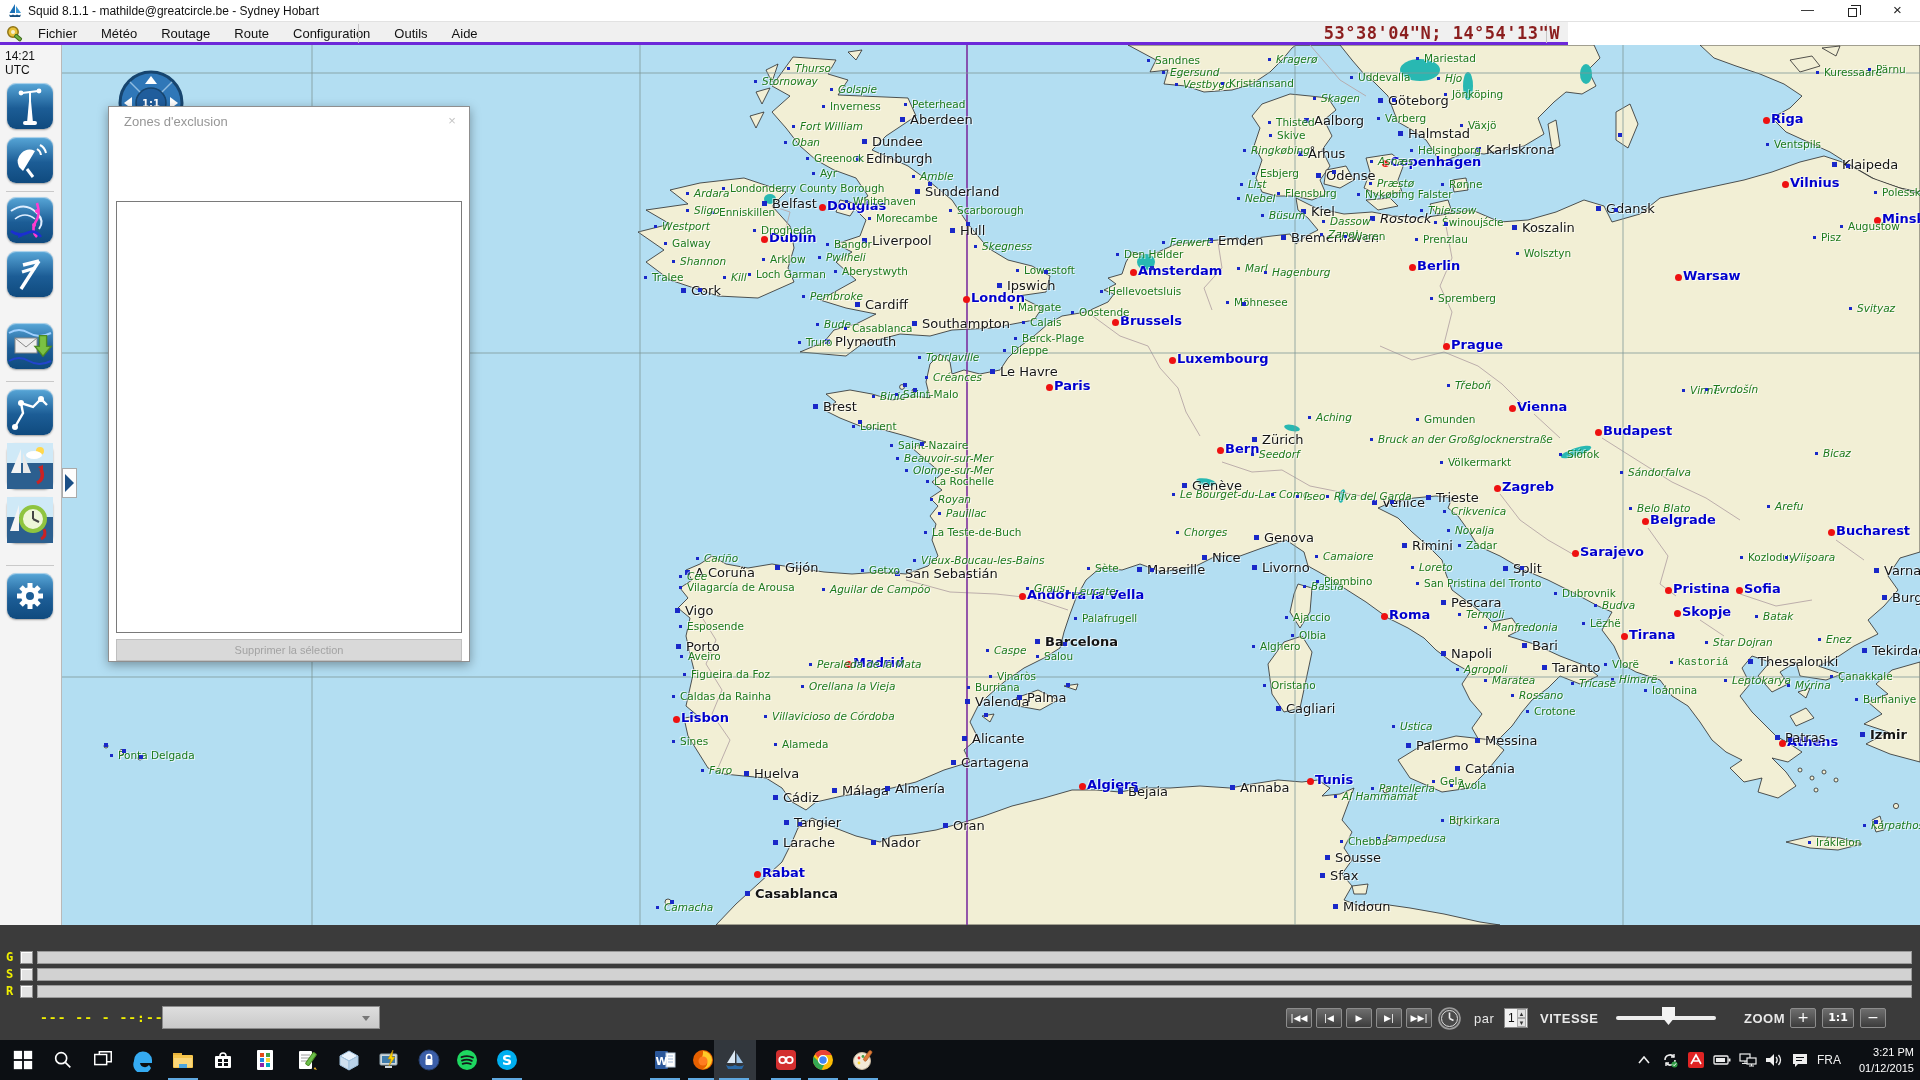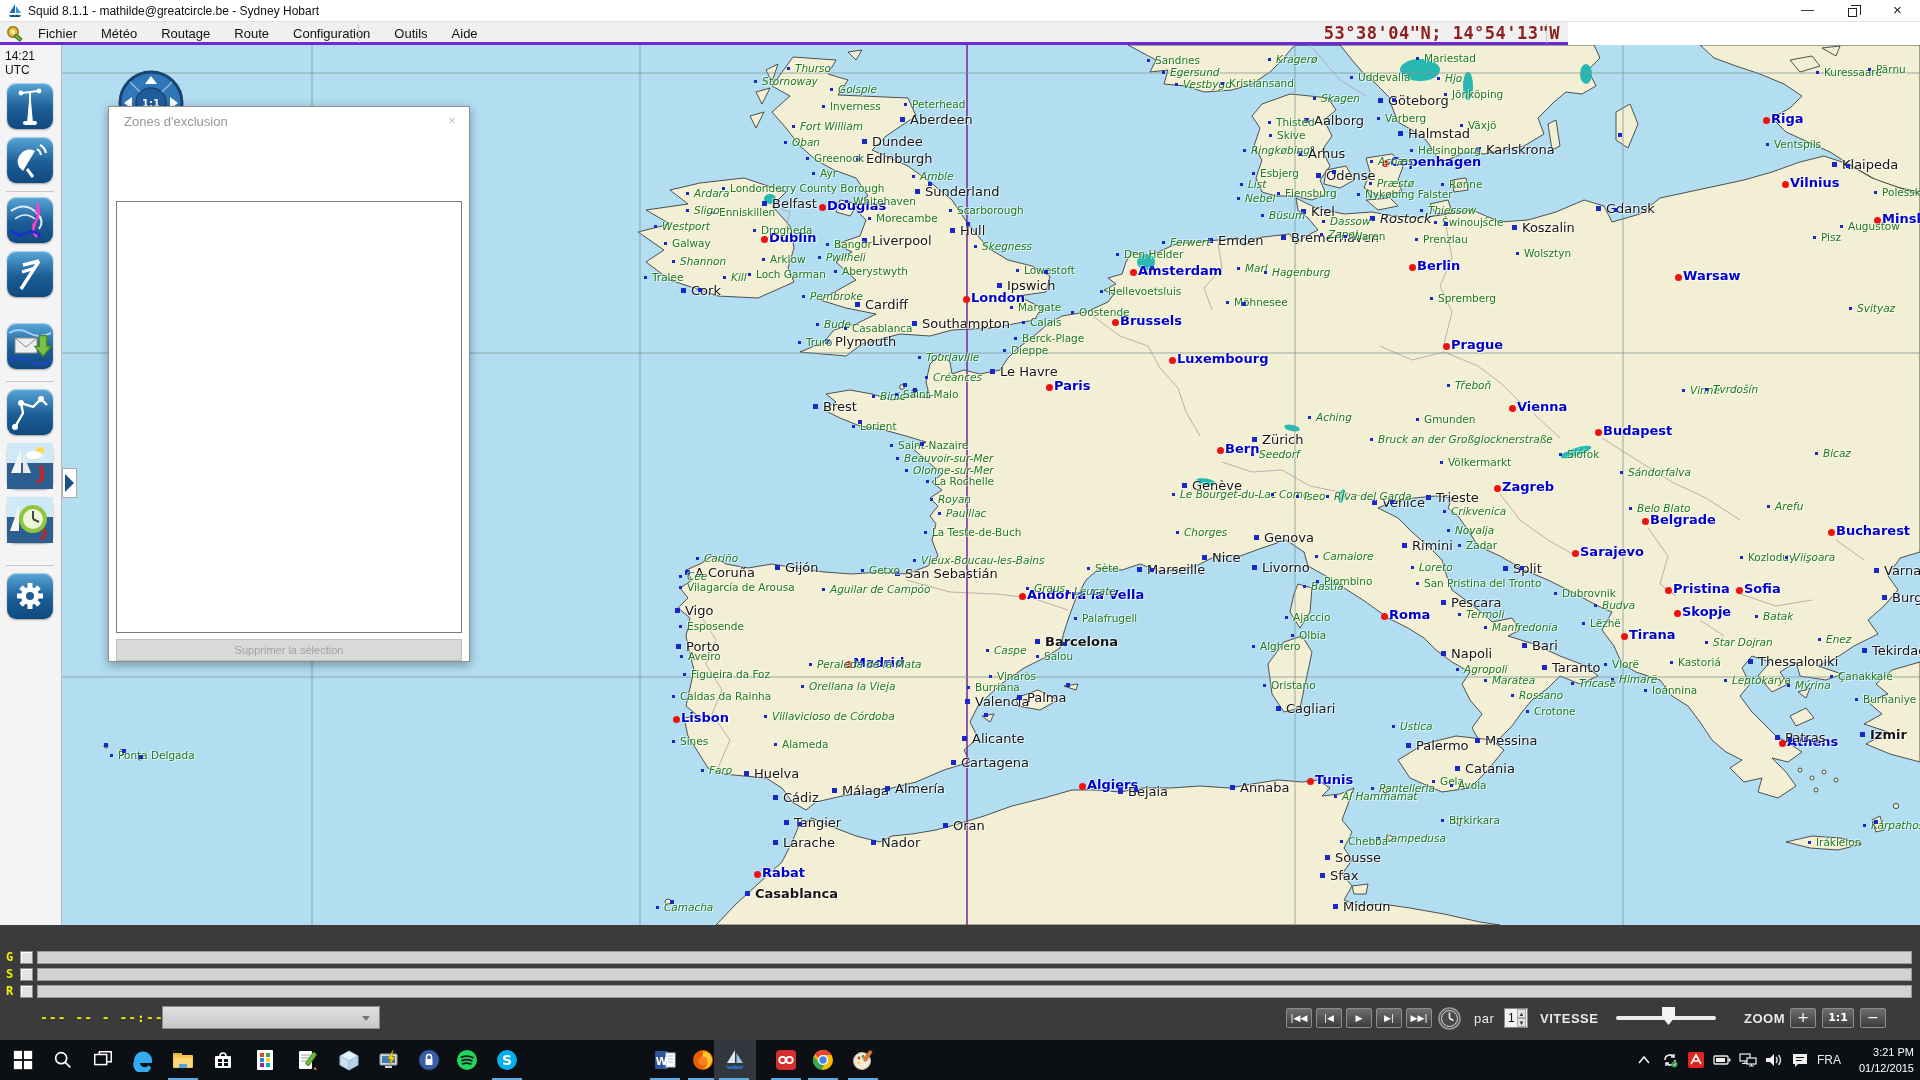--- a/index.html
+++ b/index.html
@@ -821,21 +821,21 @@
         <span class="lbl town it" style="left: 1670px; top: 629px;">Leptokarya</span>
         <div class="dot blue" style="left: 1724.5px; top: 638.5px; width: 3px; height: 3px;"></div>
         <span class="lbl town it" style="left: 1733px; top: 634px;">Mýrina</span>
         <div class="dot blue" style="left: 1548.5px; top: 632.5px; width: 3px; height: 3px;"></div>
         <span class="lbl town it" style="left: 1557px; top: 628px;">Himarë</span>
         <div class="dot blue" style="left: 1541.5px; top: 617.5px; width: 3px; height: 3px;"></div>
         <span class="lbl town" style="left: 1550px; top: 613px;">Vlorë</span>
         <div class="dot blue" style="left: 1519.5px; top: 576.5px; width: 3px; height: 3px;"></div>
         <span class="lbl town" style="left: 1528px; top: 572px;">Lëzhë</span>
         <div class="dot blue" style="left: 1607.5px; top: 615.5px; width: 3px; height: 3px;"></div>
-        <span class="lbl town" style="left: 1616px; top: 611px;">Kastoriá</span>
+        <span class="lbl town" style="left: 1616px; top: 611px; font-family: Liberation Mono, monospace;">Kastoriá</span>
         <div class="dot blue" style="left: 1581.5px; top: 643.5px; width: 3px; height: 3px;"></div>
         <span class="lbl town" style="left: 1590px; top: 639px;">Ioánnina</span>
         <div class="dot blue" style="left: 1767.5px; top: 629.5px; width: 3px; height: 3px;"></div>
         <span class="lbl town" style="left: 1776px; top: 625px;">Çanakkale</span>
         <div class="dot blue" style="left: 1755.5px; top: 592.5px; width: 3px; height: 3px;"></div>
         <span class="lbl town it" style="left: 1764px; top: 588px;">Enez</span>
         <div class="dot blue" style="left: 1792.5px; top: 652.5px; width: 3px; height: 3px;"></div>
         <span class="lbl town" style="left: 1801px; top: 648px;">Burhaniye</span>
         <div class="dot blue" style="left: 1800.5px; top: 778.5px; width: 3px; height: 3px;"></div>
         <span class="lbl town it" style="left: 1809px; top: 774px;">Kárpathos</span>

